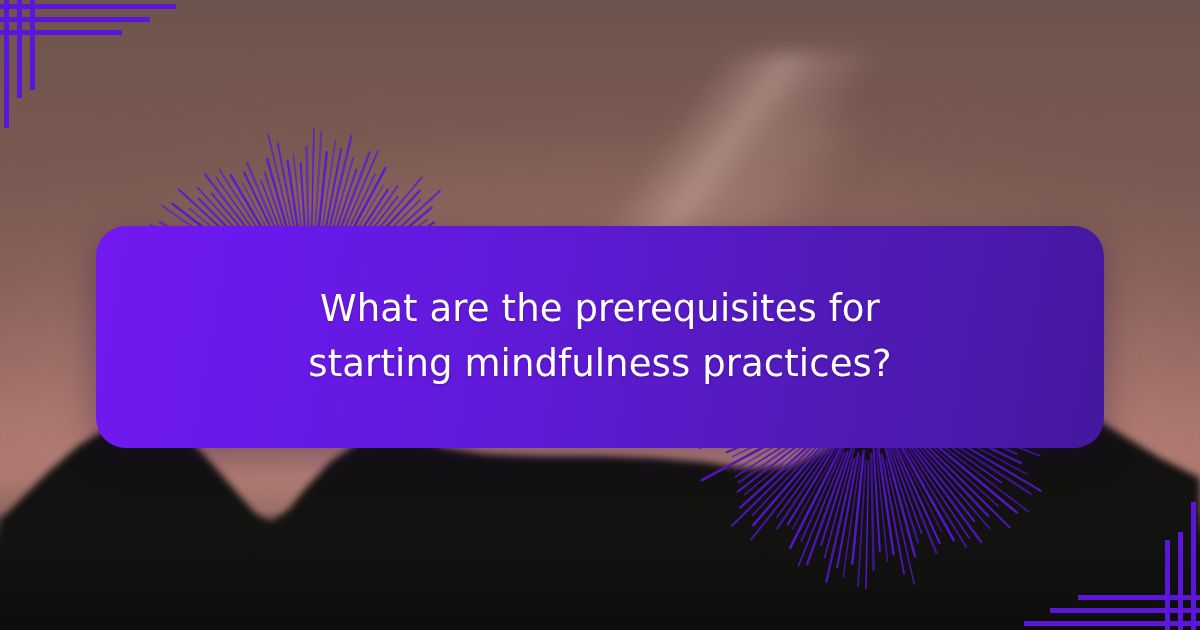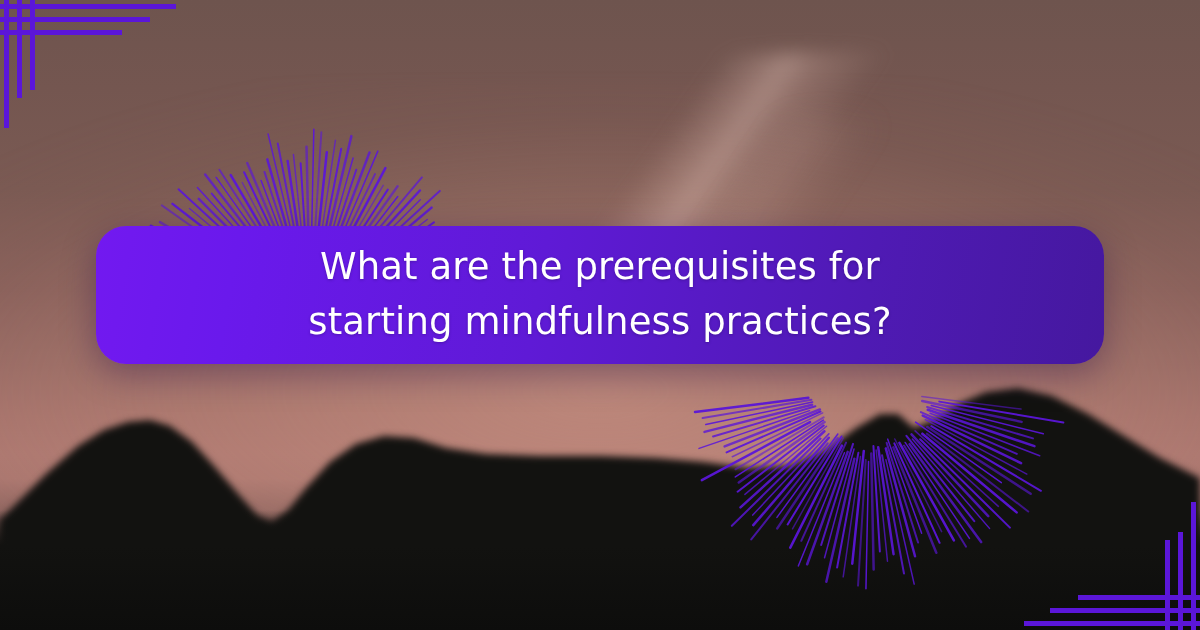--- a/index.html
+++ b/index.html
@@ -110,21 +110,21 @@
   }
   .corner-tl { left: 0; top: 0; width: 200px; height: 150px; }
   .corner-br { right: 0; bottom: 0; width: 200px; height: 150px; }
 
   
   .banner {
     position: absolute;
     left: 96px;
     top: 226px;
     width: 1008px;
-    height: 138px;
+    height: 222px;
     border-radius: 30px;
     background: linear-gradient(100deg, #7219f0 0%, #6a19ec 14%, #5f1ad6 44%, #4f1ab4 76%, #45189f 100%);
     box-shadow: 0 10px 34px rgba(30,6,70,0.35);
     display: flex;
     align-items: center;
     justify-content: center;
     box-sizing: border-box;
     padding: 10px 36px;
   }
   .banner-text {

